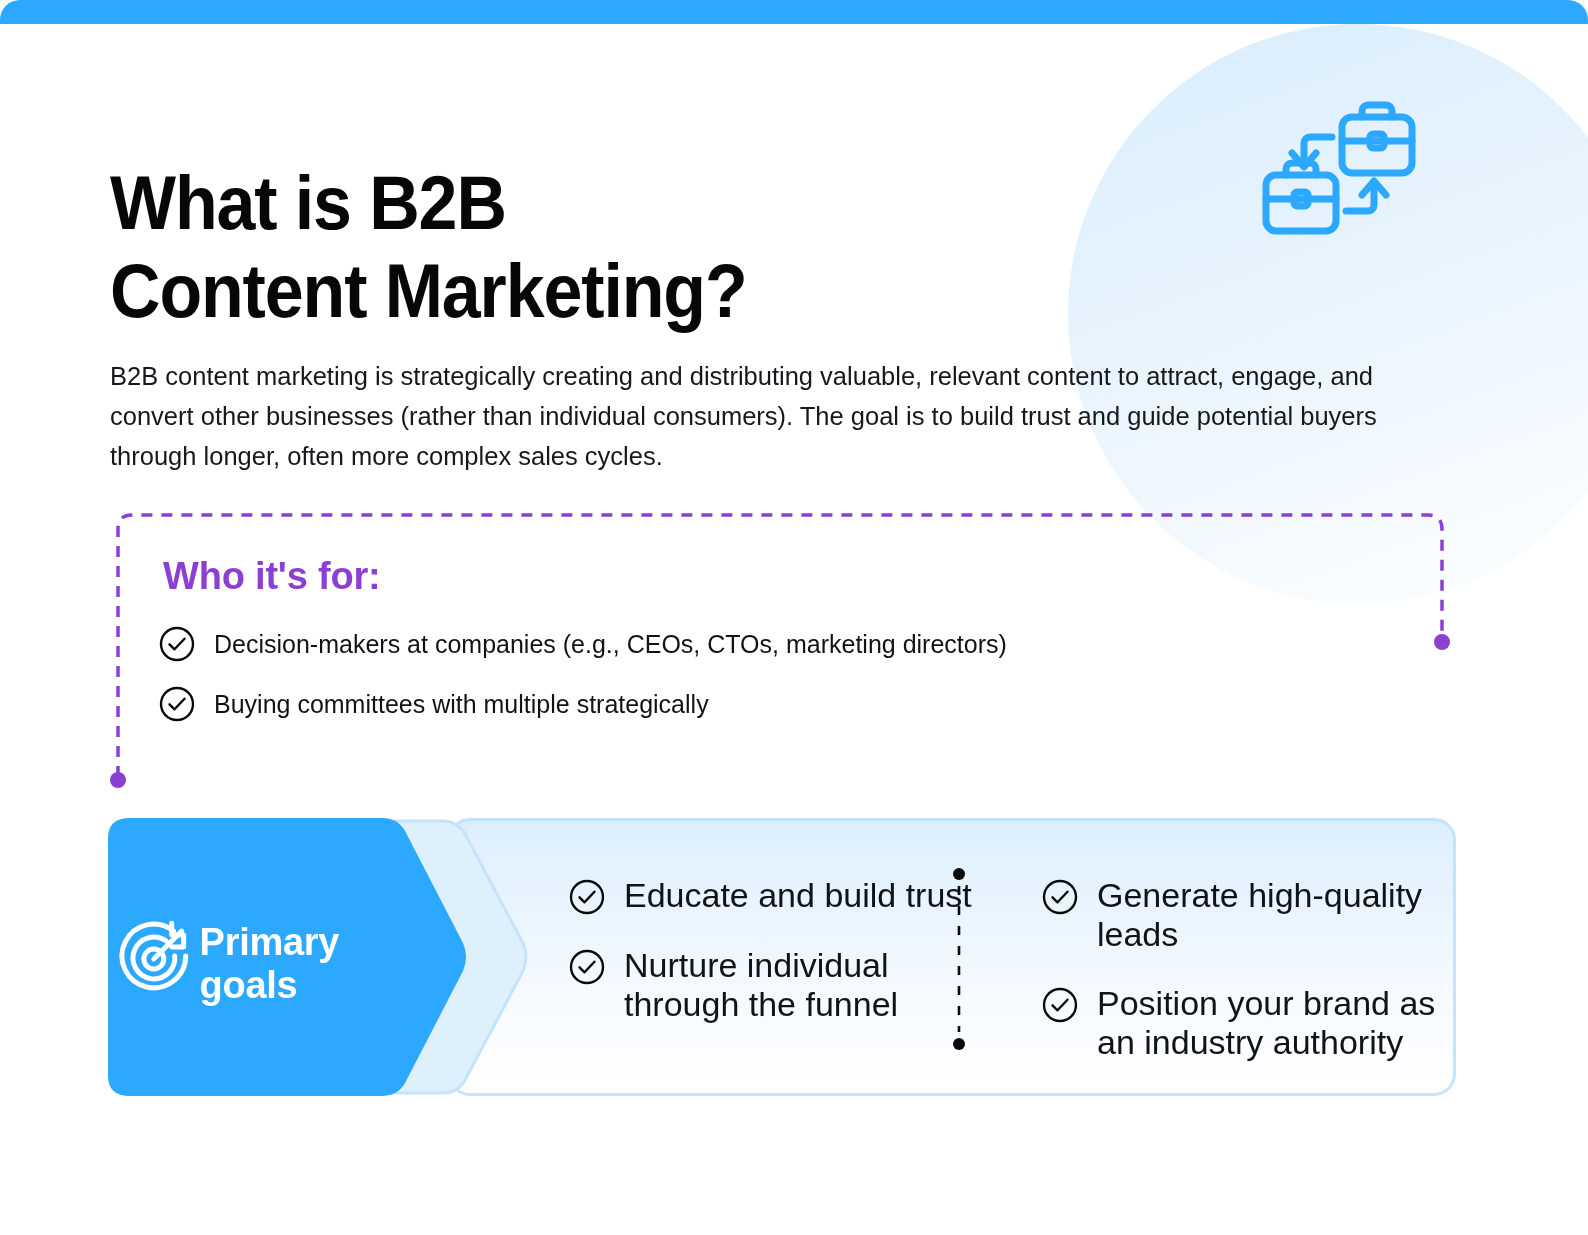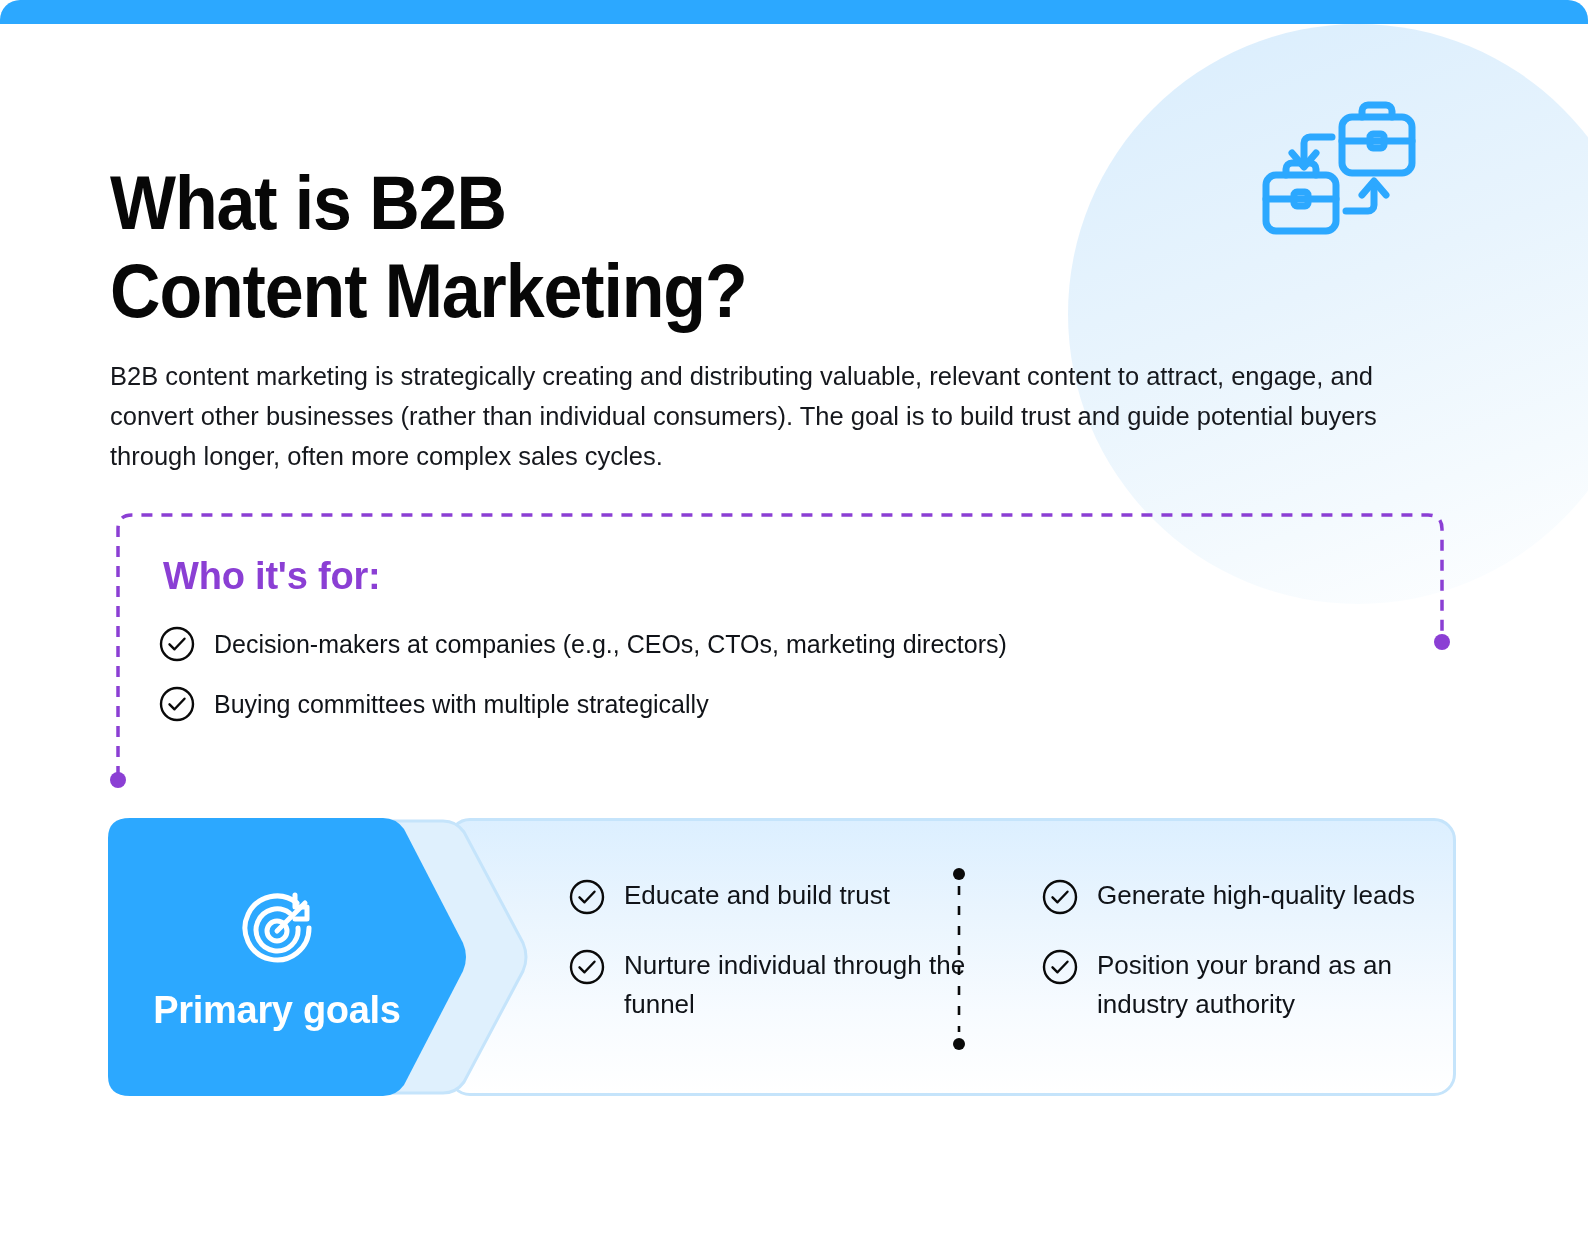--- a/index.html
+++ b/index.html
@@ -158,21 +158,21 @@
     z-index: 3;
   }
   .chev-content {
     position: absolute;
     left: 0;
     top: 0;
     width: 338px;
     height: 278px;
     z-index: 4;
     display: flex;
-    flex-direction: column;
+    flex-direction: row;
     align-items: center;
     justify-content: center;
   }
   .target-icon { width: 92px; height: 92px; }
   .chev-label {
     margin-top: 14px;
     font-family: "Liberation Sans Narrow", "Liberation Sans", sans-serif;
     font-weight: 700;
     font-size: 38px;
     color: #ffffff;
@@ -192,21 +192,21 @@
     display: flex;
     flex-direction: column;
   }
   .goals-col.right { margin-left: 58px; }
   .goal-item {
     display: flex;
     align-items: flex-start;
     margin-bottom: 30px;
   }
   .goal-item .label {
-    font-size: 26px;
+    font-size: 34px;
     line-height: 39px;
     color: #101318;
     margin-left: 18px;
     max-width: 360px;
   }
   .goal-item .check { margin-top: 2px; }
   .divider {
     position: absolute;
     left: 953px;
     top: 868px;

